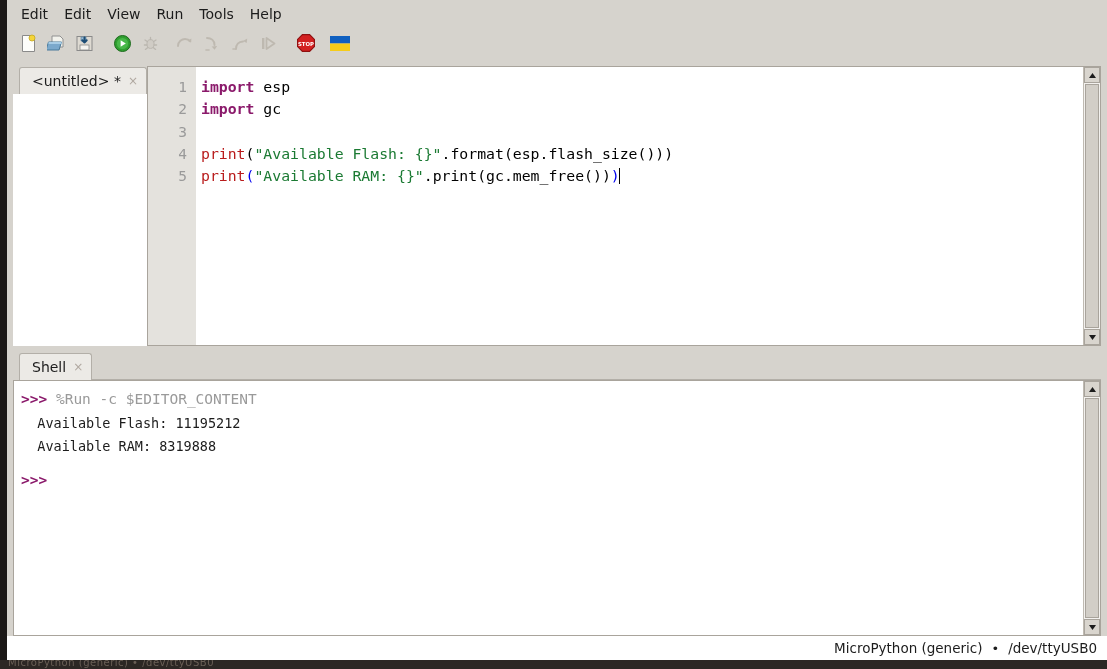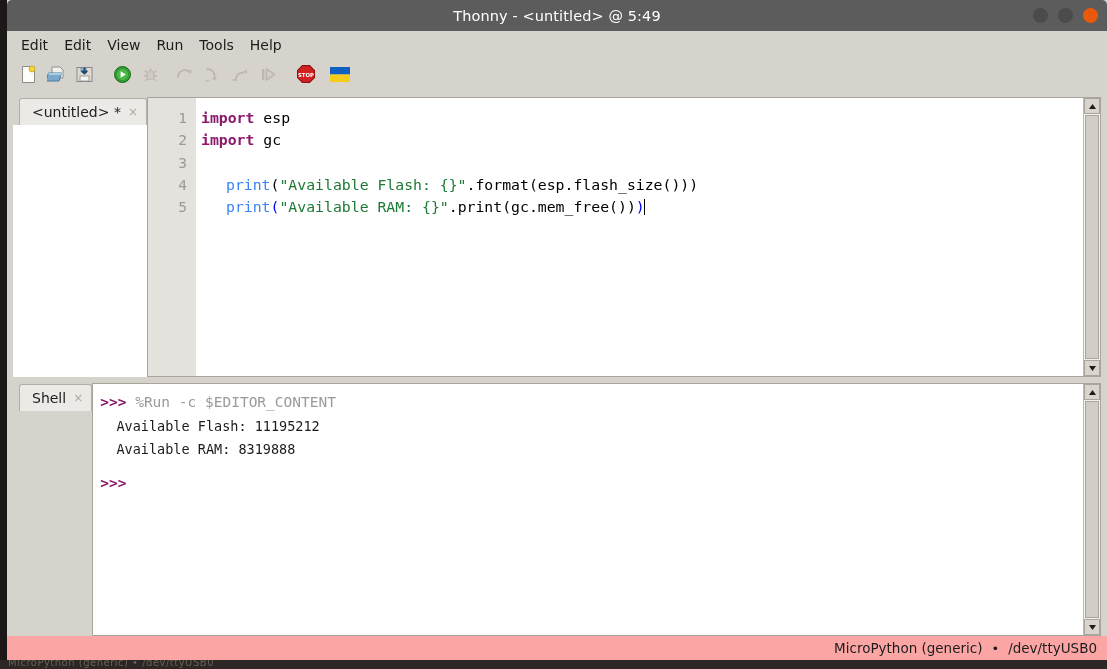--- a/index.html
+++ b/index.html
@@ -213,21 +213,21 @@
     overflow: hidden;
   }
   .code-line {
     font-family: "DejaVu Sans Mono", monospace;
     font-size: 14.8px;
     line-height: 22.3px;
     white-space: pre;
     color: #000000;
   }
   .kw       { color: #8b1a6b; font-weight: bold; }
-  .fn       { color: #3b82f6; margin-left: 25px; }
+  .fn       { color: #b91c1c; }
   .str      { color: #1b7a33; }
   .plain    { color: #000000; }
   .paren-hl { color: #0000ee; }
   .caret {
     display: inline-block;
     width: 1px;
     height: 16px;
     background: #000;
     vertical-align: -3px;
     margin-left: -1px;
@@ -266,21 +266,21 @@
     background: #d2cec7;
     border: 1px solid #a9a49c;
     box-sizing: border-box;
   }
 
   
   #shell-pane {
     margin: 6px 6px 0 6px;
     flex: 1 1 auto;
     display: flex;
-    flex-direction: row;
+    flex-direction: column;
     min-height: 0;
   }
   .shell-area {
     flex: 1;
     padding-top: 7px;
     padding-left: 7px;
     background: #ffffff;
     overflow: hidden;
   }
   .shell-line {
@@ -290,21 +290,21 @@
     white-space: pre;
   }
   .sh-prompt { color: #8b1a6b; font-weight: bold; }
   .sh-cmd    { color: #9a9a9a; }
   .sh-out    { color: #1c1c1c; font-size: 13.5px; }
   .shell-blank { height: 10px; }
 
   
   #statusbar {
     height: 24px;
-    background: #fca5a5;
+    background: #ffffff;
     display: flex;
     align-items: center;
     justify-content: flex-end;
     padding-right: 10px;
     flex: 0 0 auto;
     gap: 9px;
   }
   .status-text {
     font-size: 13.5px;
     color: #1c1c1c;
@@ -321,28 +321,20 @@
 
 <div id="desktop">
   <div id="desktop-strip-left"></div>
   <div id="desktop-bottom">
     <div id="desktop-bottom-text">MicroPython (generic)   •   /dev/ttyUSB0</div>
   </div>
 </div>
 
 <div id="window">
 
-  <div id="titlebar">
-    <div id="title-text">Thonny - &lt;untitled&gt; @ 5:49</div>
-    <div id="window-controls">
-      <span class="wc wc-min"></span>
-      <span class="wc wc-max"></span>
-      <span class="wc wc-close"></span>
-    </div>
-  </div>
 
   <div id="menubar">
     <div class="menu-item">Edit</div>
     <div class="menu-item">Edit</div>
     <div class="menu-item">View</div>
     <div class="menu-item">Run</div>
     <div class="menu-item">Tools</div>
     <div class="menu-item">Help</div>
   </div>
 

